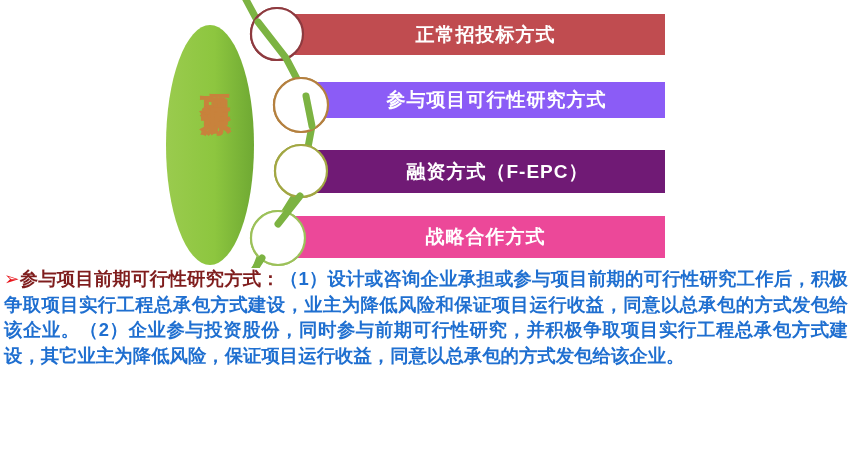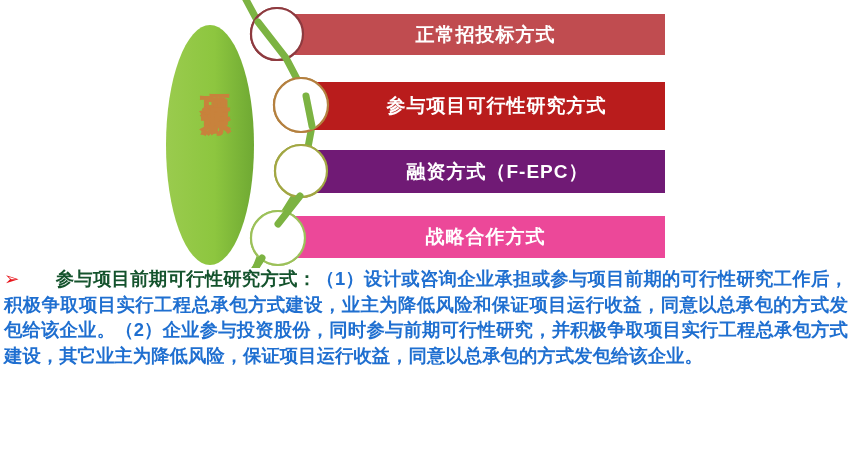--- a/index.html
+++ b/index.html
@@ -56,21 +56,21 @@
     font-weight:bold;
     line-height:25.6px;
     color:#1F6FD0;
     letter-spacing:0px;
     text-align:justify;
     text-justify:inter-ideograph;
   }
   .para{margin:0 0 0 0;}
   .para + .para{margin-top:1px;}
   .bullet{color:#E8161C;font-weight:bold;}
-  .redlead{color:#14532d;font-weight:bold;margin-left:36px;}
+  .redlead{color:#7f1d1d;font-weight:bold;}
 </style>
 </head>
 <body>
 
 <div id="root">
 
   <div class="diagram">
 
     <svg width="850" height="268" viewBox="0 0 850 268">
       <defs>
@@ -90,21 +90,21 @@
       <circle cx="301" cy="171" r="26" fill="#ffffff" stroke="#A2A743" stroke-width="2.2"></circle>
       <circle cx="278" cy="238" r="27" fill="#ffffff" stroke="#9CC15A" stroke-width="2.2"></circle>
     </svg>
 
     <div class="ellipse-label">项目来源</div>
 
     <div class="bar" style="left:278px;top:14px;width:387px;height:41px;background:#C04C50;z-index:1;">
       <span>正常招投标方式</span>
     </div>
 
-    <div class="bar" style="left:300px;top:82px;width:365px;height:48px;background:#b91c1c;z-index:1;">
+    <div class="bar" style="left:300px;top:82px;width:365px;height:36px;background:#8b5cf6;z-index:1;">
       <span>参与项目可行性研究方式</span>
     </div>
 
     <div class="bar" style="left:302px;top:150px;width:363px;height:43px;background:#701a75;z-index:1;">
       <span>融资方式（F-EPC）</span>
     </div>
 
     <div class="bar" style="left:278px;top:216px;width:387px;height:42px;background:#ec4899;z-index:1;">
       <span>战略合作方式</span>
     </div>

